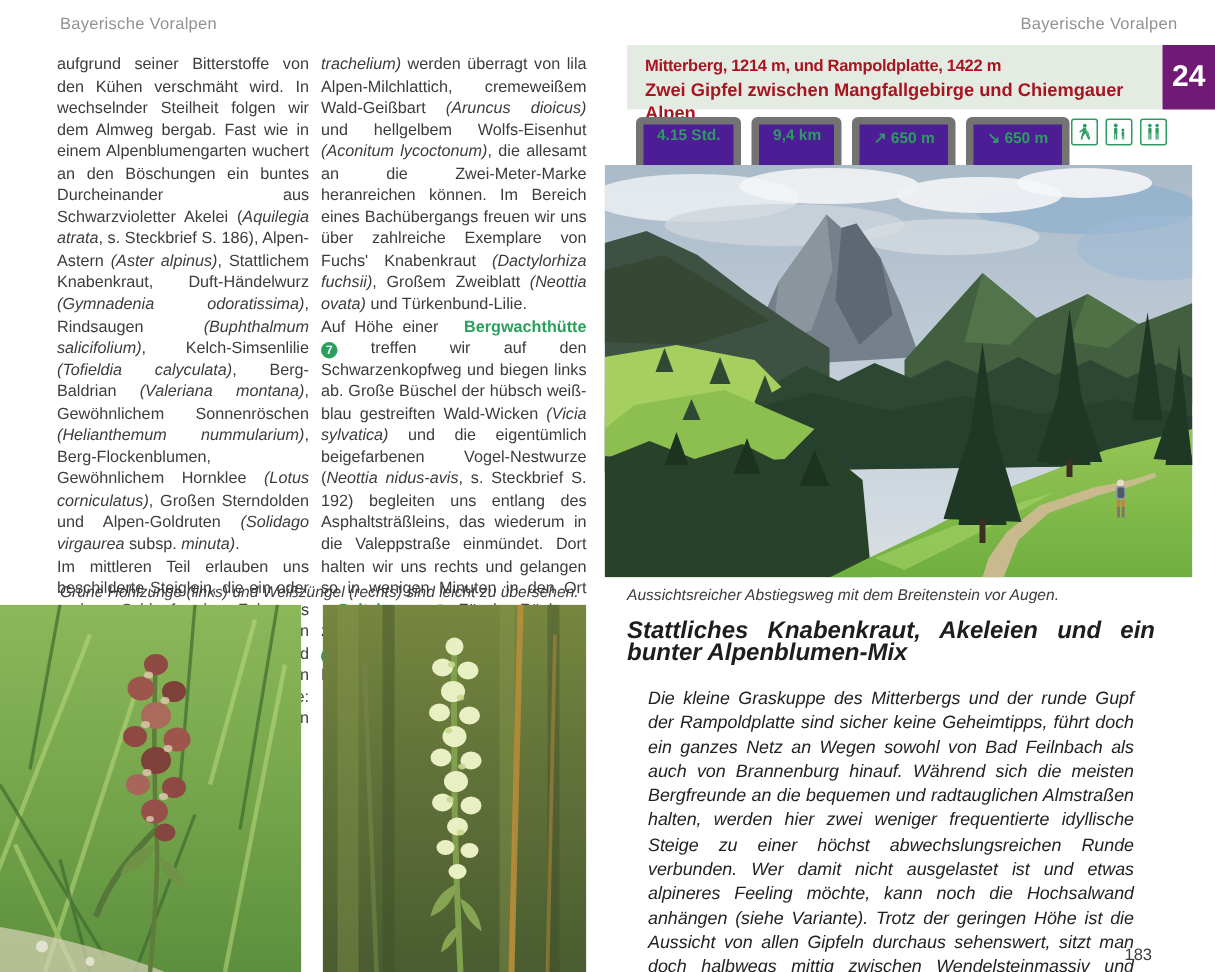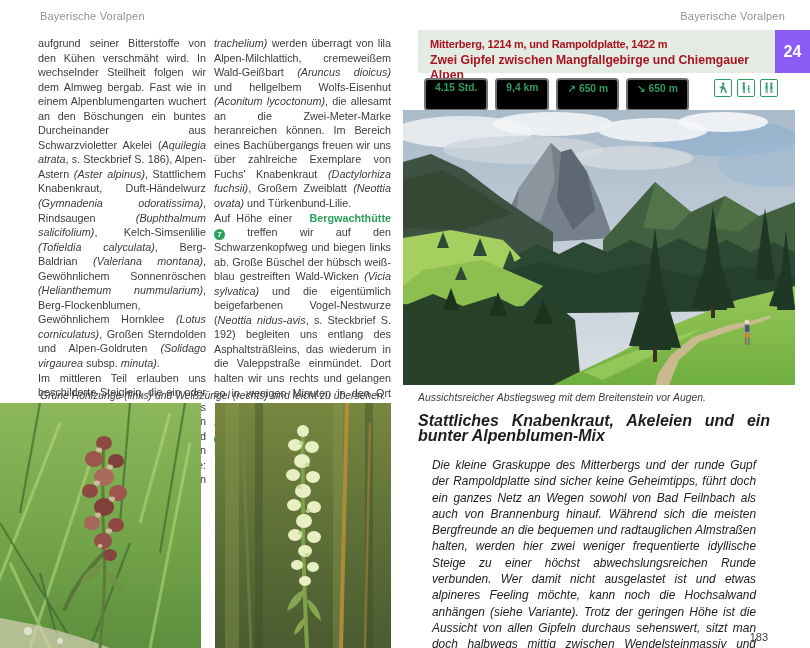--- a/index.html
+++ b/index.html
@@ -25,27 +25,27 @@
 
   .caption{position:absolute;font-size:10.4px;font-style:italic;color:#3c3c3c;}
   .caption-flowers{left:40px;top:390px;width:352px;}
   .caption-photo{left:418px;top:392px;width:370px;}
 
   
   .titlebox{position:absolute;left:418px;top:30px;width:357px;height:43px;background:#e4ebe2;
             padding:5px 0 0 12px;box-sizing:border-box;}
   .titlebox .t1{font-size:11px;font-weight:bold;color:#a81420;line-height:18px;letter-spacing:-.2px;}
   .titlebox .t2{font-size:12.2px;font-weight:bold;color:#a81420;line-height:15px;}
-  .tour-badge{position:absolute;left:775px;top:30px;width:35px;height:43px;background:#8b5cf6;
-              color:#fff;font-size:16px;font-weight:bold;display:flex;align-items:center;justify-content:center;}
+  .tour-badge{position:absolute;left:775px;top:30px;width:35px;height:43px;background:#701a75;
+              color:#fff;font-size:20px;font-weight:bold;display:flex;align-items:center;justify-content:center;}
 
   
   .stats{position:absolute;left:424px;top:78px;display:flex;gap:7px;}
-  .pill{border:2px solid #737373;border-radius:4px;padding:2px 9px 15px 9px;font-size:10.3px;
-        font-weight:bold;color:#2e9b63;background:#000000;white-space:nowrap;}
+  .pill{border:5px solid #737373;border-radius:4px;padding:2px 9px 15px 9px;font-size:10.3px;
+        font-weight:bold;color:#2e9b63;background:#4c1d95;white-space:nowrap;}
   .suit{position:absolute;left:714px;top:79px;display:flex;gap:5px;}
   .suit .box{width:16px;height:16px;border:1px solid #2e9b63;border-radius:2px;background:#fdfdfd;
              display:flex;align-items:center;justify-content:center;}
   .suit svg{display:block;}
 
   
   .photo{position:absolute;overflow:hidden;}
   .photo svg{display:block;width:100%;height:100%;}
   .photo-main{left:403px;top:110px;width:392px;height:275px;}
   .photo-fl-left{left:0;top:403px;width:201px;height:245px;}

